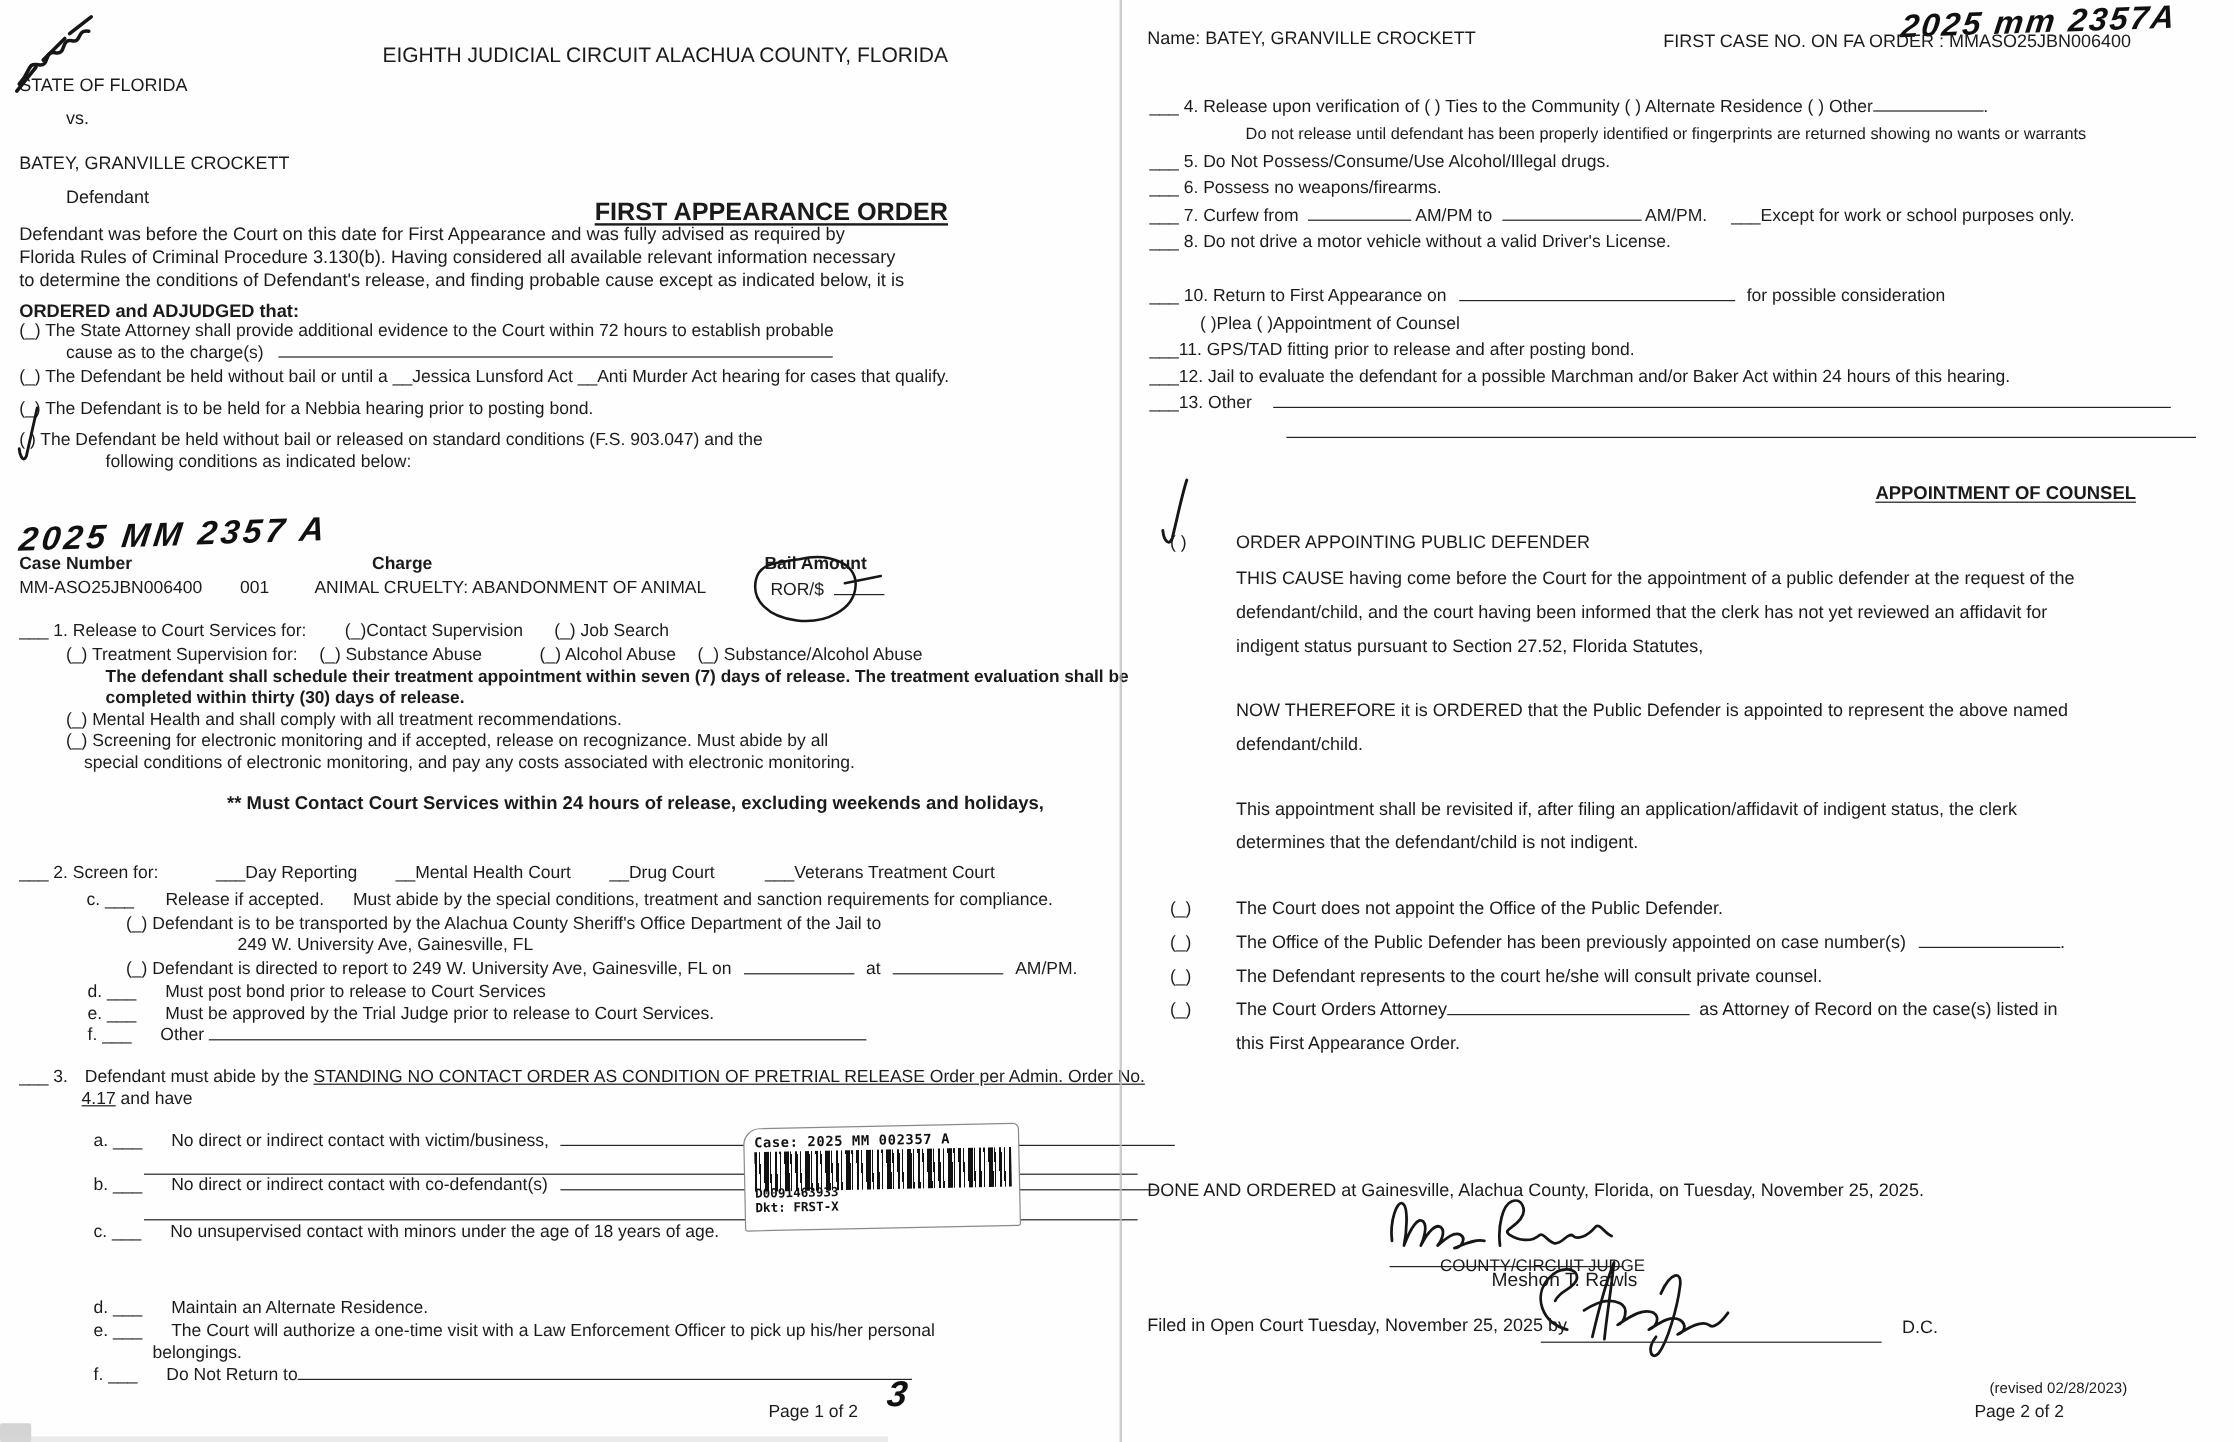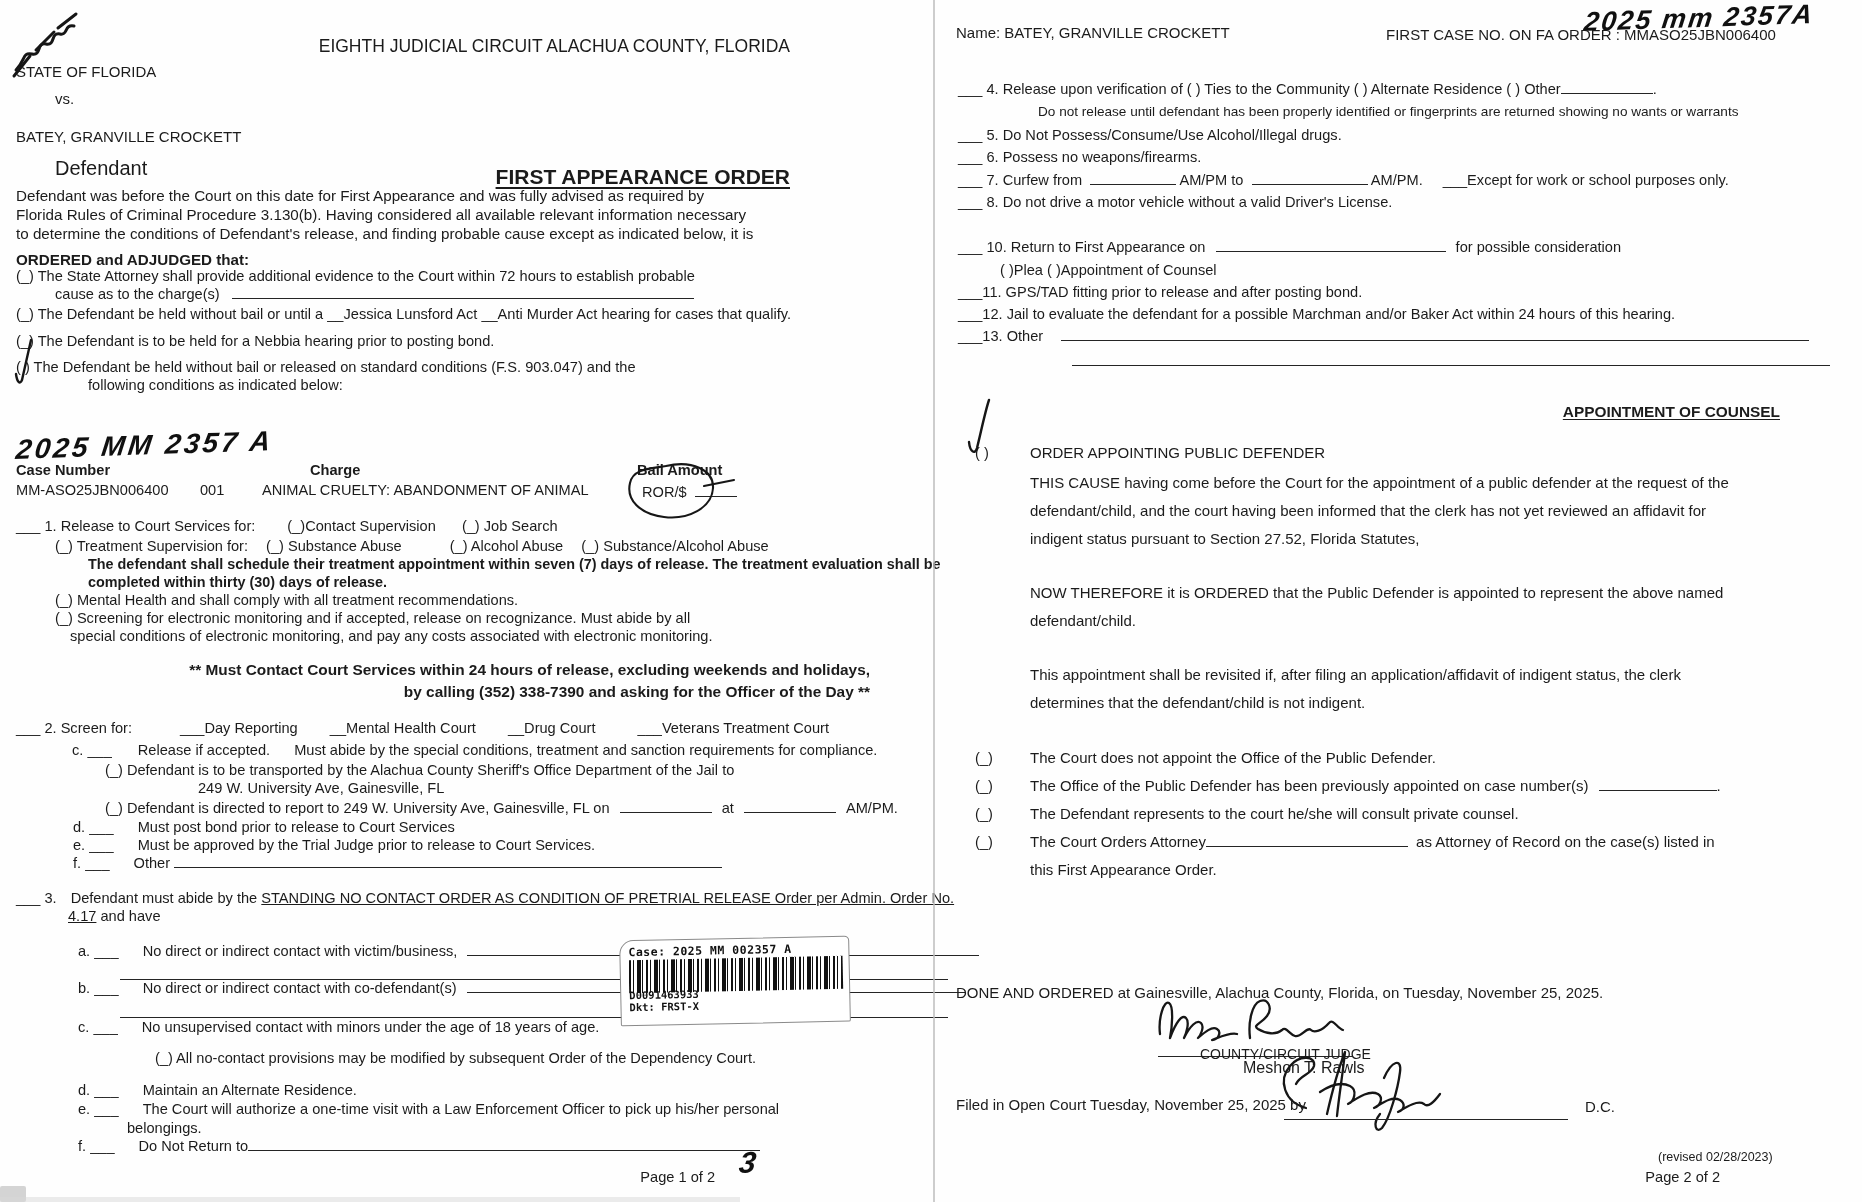--- a/index.html
+++ b/index.html
@@ -35,21 +35,21 @@
   <svg class="ink" style="left:4px;top:6px" width="84" height="78" viewBox="0 0 84 78">
     <path d="M12 64 C22 54 18 46 28 48 C38 50 32 36 42 38 C52 40 46 26 56 28 C64 30 60 18 70 20" stroke-width="3"></path>
     <path d="M10 70 L26 50 M32 44 L50 26 M54 22 L72 8" stroke-width="3"></path>
   </svg>
 
   <div class="ln ctr" style="left:0;top:36px;width:790px;font-size:17.5px;font-weight:500">EIGHTH JUDICIAL CIRCUIT ALACHUA COUNTY, FLORIDA</div>
 
   <div class="ln" style="left:16px;top:63px;font-size:15px">STATE OF FLORIDA</div>
   <div class="ln" style="left:55px;top:90px;font-size:15px">vs.</div>
   <div class="ln" style="left:16px;top:128px;font-size:15px">BATEY, GRANVILLE CROCKETT</div>
-  <div class="ln" style="left:55px;top:156px;font-size:20px">Defendant</div>
+  <div class="ln" style="left:55px;top:156px;font-size:15px">Defendant</div>
 
   <div class="ln ctr" style="left:0;top:164px;width:790px">
     <span class="b u" style="font-size:21px;text-underline-offset:3px">FIRST APPEARANCE ORDER</span>
   </div>
 
   <div class="ln" style="left:16px;top:186px;font-size:15.2px">Defendant was before the Court on this date for First Appearance and was fully advised as required by</div>
   <div class="ln" style="left:16px;top:205px;font-size:15.2px">Florida Rules of Criminal Procedure 3.130(b). Having considered all available relevant information necessary</div>
   <div class="ln" style="left:16px;top:224px;font-size:15.2px">to determine the conditions of Defendant's release, and finding probable cause except as indicated below, it is</div>
 
   <div class="ln b" style="left:16px;top:250px;font-size:15.2px">ORDERED and ADJUDGED that:</div>
@@ -98,21 +98,20 @@
     <span style="margin-left:44px">(_) Alcohol Abuse</span>
     <span style="margin-left:14px">(_) Substance/Alcohol Abuse</span>
   </div>
   <div class="ln b" style="left:88px;top:555px;font-size:14.4px">The defendant shall schedule their treatment appointment within seven (7) days of release. The treatment evaluation shall be</div>
   <div class="ln b" style="left:88px;top:573px;font-size:14.4px">completed within thirty (30) days of release.</div>
   <div class="ln" style="left:55px;top:591px">(_) Mental Health and shall comply with all treatment recommendations.</div>
   <div class="ln" style="left:55px;top:609px">(_) Screening for electronic monitoring and if accepted, release on recognizance. Must abide by all</div>
   <div class="ln" style="left:70px;top:627px">special conditions of electronic monitoring, and pay any costs associated with electronic monitoring.</div>
 
   <div class="ln ctr b" style="left:60px;top:660px;width:810px;font-size:15.4px">** Must Contact Court Services within 24 hours of release, excluding weekends and holidays,</div>
-  <div class="ln ctr b" style="left:60px;top:682px;width:810px;font-size:15.4px">by calling (352) 338-7390 and asking for the Officer of the Day **</div>
 
   <div class="ln" style="left:16px;top:719px">
     <span>___ 2. Screen for:</span>
     <span style="margin-left:44px">___Day Reporting</span>
     <span style="margin-left:28px">__Mental Health Court</span>
     <span style="margin-left:28px">__Drug Court</span>
     <span style="margin-left:38px">___Veterans Treatment Court</span>
   </div>
   <div class="ln" style="left:72px;top:741px">
     <span>c. ___</span>
@@ -159,21 +158,20 @@
   <div class="ln" style="left:78px;top:979px">
     <span>b. ___</span>
     <span style="margin-left:20px">No direct or indirect contact with co-defendant(s)</span>
     <span class="bl" style="width:498px;margin-left:6px"></span>
   </div>
   <div class="ln" style="left:120px;top:1004px"><span class="bl" style="width:828px"></span></div>
   <div class="ln" style="left:78px;top:1018px">
     <span>c. ___</span>
     <span style="margin-left:20px">No unsupervised contact with minors under the age of 18 years of age.</span>
   </div>
-  <div class="ln" style="left:155px;top:1049px">(_) All no-contact provisions may be modified by subsequent Order of the Dependency Court.</div>
   <div class="ln" style="left:78px;top:1081px">
     <span>d. ___</span>
     <span style="margin-left:20px">Maintain an Alternate Residence.</span>
   </div>
   <div class="ln" style="left:78px;top:1100px">
     <span>e. ___</span>
     <span style="margin-left:20px">The Court will authorize a one-time visit with a Law Enforcement Officer to pick up his/her personal</span>
   </div>
   <div class="ln" style="left:127px;top:1119px">belongings.</div>
   <div class="ln" style="left:78px;top:1137px">

